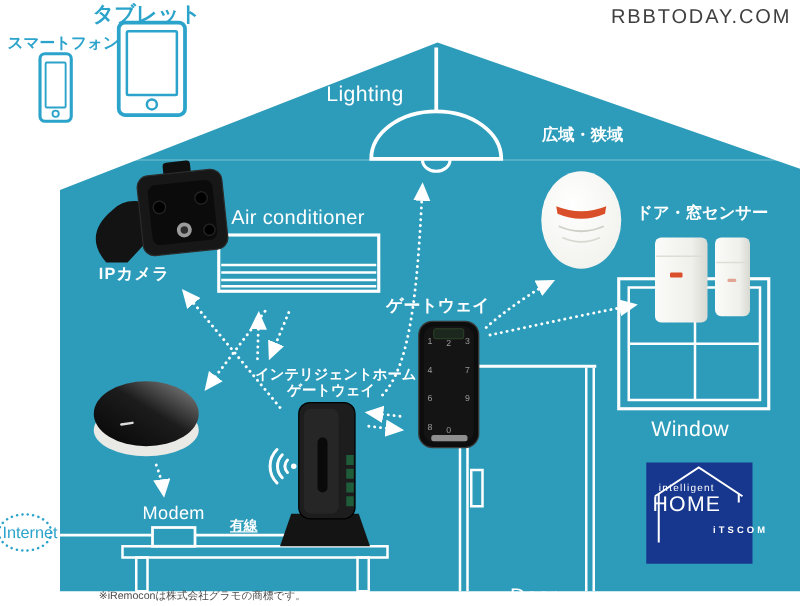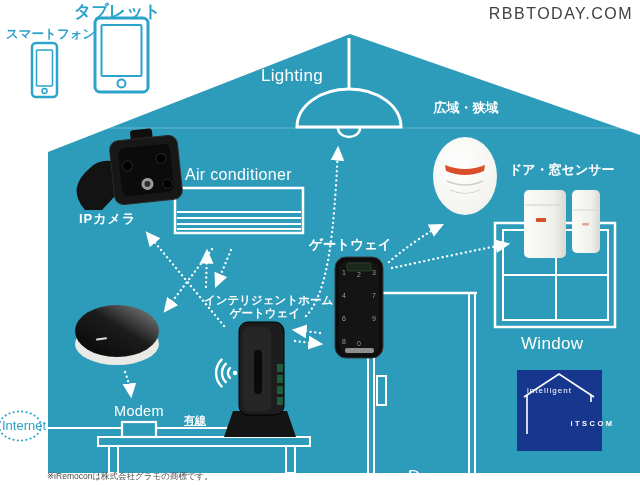--- a/index.html
+++ b/index.html
@@ -6,21 +6,21 @@
   .canvas{position:relative;width:640px;height:485px;background:#fff;overflow:hidden;
           font-family:"Liberation Sans","DejaVu Sans",sans-serif;}
   .canvas svg{position:absolute;left:0;top:0;}
   .lbl{position:absolute;white-space:nowrap;}
   .jp{font-weight:bold;color:#fff;font-size:13px;}
   .jp-blue{font-weight:bold;color:#2BA3CB;font-size:17px;}
   .en{color:#fff;font-size:17px;font-weight:normal;letter-spacing:.3px;}
   .watermark{color:#404040;font-size:16px;letter-spacing:1.5px;font-weight:normal;}
   .center2{text-align:center;line-height:14px;font-family:Liberation Serif, serif;}
   .gwlbl{font-size:11.5px;line-height:12.5px;}
-  .footnote{color:#4a4a4a;font-size:8.5px;}
+  .footnote{color:#4a4a4a;font-size:8.5px;margin-left:32px;}
   .logo-txt{position:absolute;left:517px;width:65px;text-align:center;color:#fff;}
   .logo-int{top:386px;font-size:8px;letter-spacing:1px;}
   .logo-home{top:394px;font-size:17px;letter-spacing:1px;}
   .logo-itscom{top:419px;font-size:7.5px;font-weight:bold;letter-spacing:2.5px;margin-left:43px;}
 </style>
 </head>
 <body>
 
 <div class="canvas">
 
@@ -231,15 +231,16 @@
 
 <div class="lbl en" style="left:114px;top:403px;font-size:14.5px;">Modem</div>
 
 <div class="lbl jp" style="left:184px;top:413px;font-size:11px;text-decoration:underline;">有線</div>
 
 <div class="lbl" style="left:2px;top:418px;font-size:13px;color:#2BA3CB;">Internet</div>
 
 <div class="lbl footnote" style="left:47px;top:471px;">※iRemoconは株式会社グラモの商標です。</div>
 
 <div class="lbl logo-txt logo-int">intelligent</div>
+<div class="lbl logo-txt logo-home">HOME</div>
 <div class="lbl logo-txt logo-itscom">iTSCOM</div>
 
 </div>
 
 </body></html>

